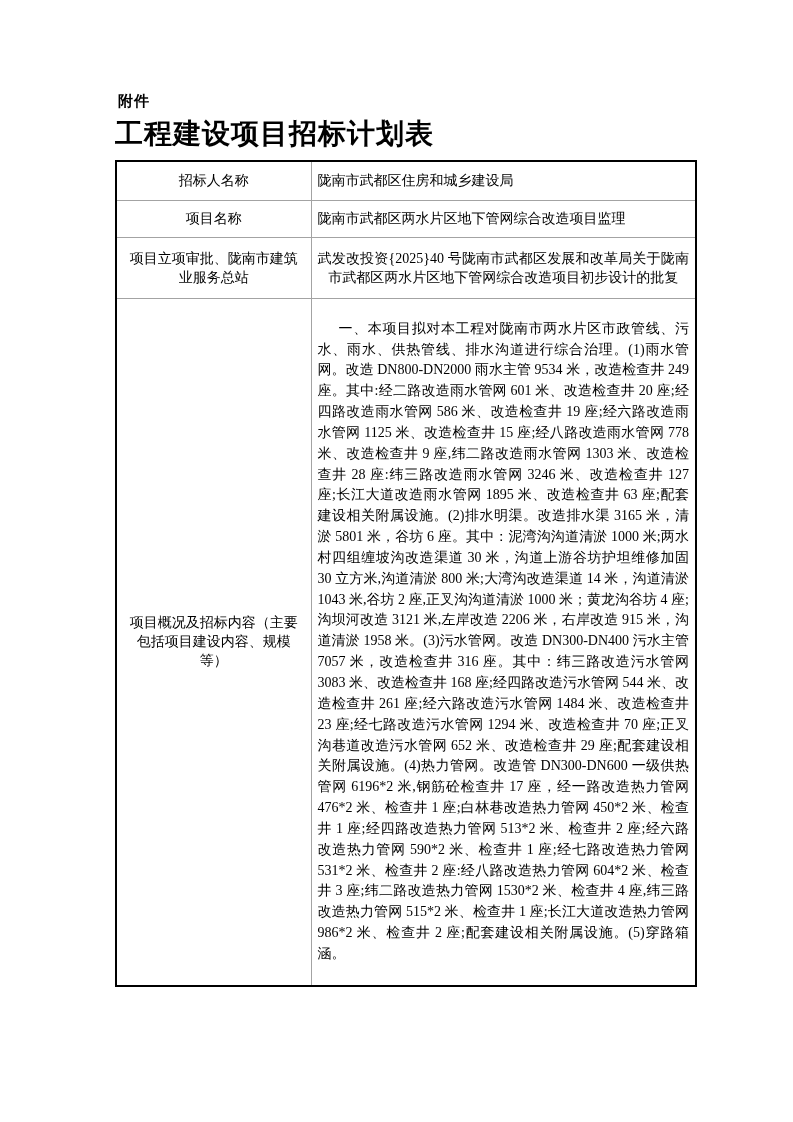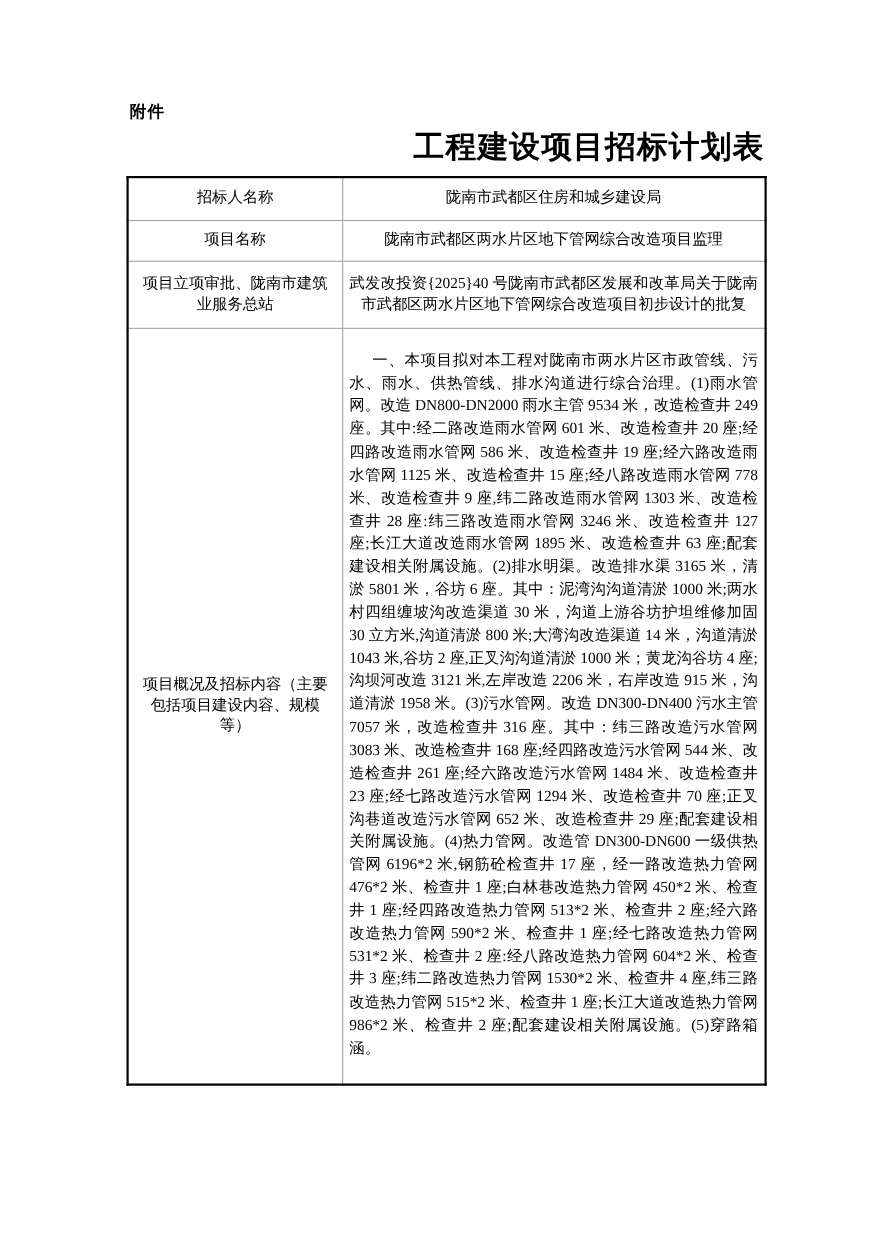--- a/index.html
+++ b/index.html
@@ -29,21 +29,21 @@
     top: 92px;
     font-size: 15px;
     font-weight: bold;
     letter-spacing: 1px;
   }
   .doc-title {
     position: absolute;
     left: 115px;
     top: 115px;
     width: 580px;
-    text-align: right;
+    text-align: left;
     font-size: 28px;
     font-weight: bold;
     letter-spacing: 1px;
   }
   table.main-table {
     position: absolute;
     left: 115px;
     top: 160px;
     width: 580px;
     border-collapse: collapse;
@@ -58,21 +58,20 @@
     vertical-align: middle;
     overflow: hidden;
   }
   col.c1 { width: 195px; }
   col.c2 { width: 385px; }
   td.label-cell {
     text-align: center;
     padding: 2px 8px;
   }
   td.value-cell {
-    text-align: center;
   }
   td.approval-cell {
     text-align: justify;
     text-align-last: center;
     line-height: 20px;
     padding: 1px 6px;
   }
   td.overview-cell {
     vertical-align: top;
     text-align: justify;

